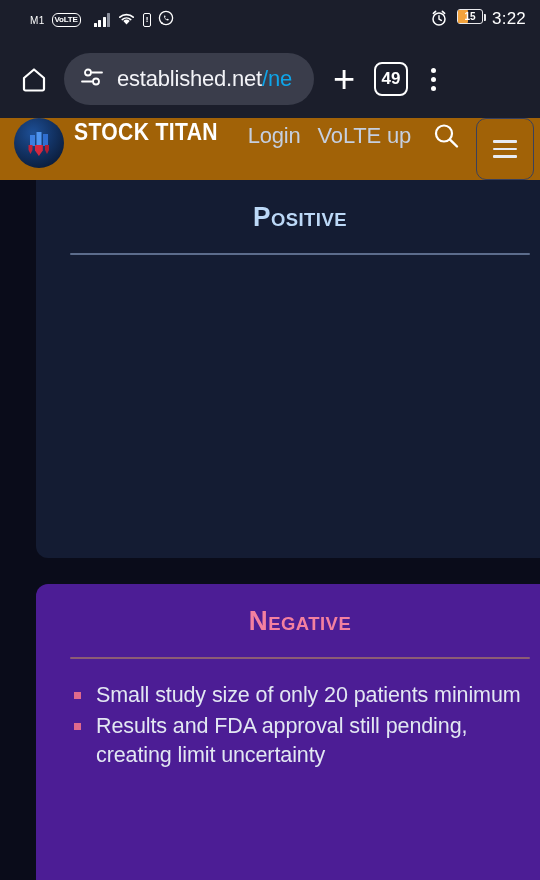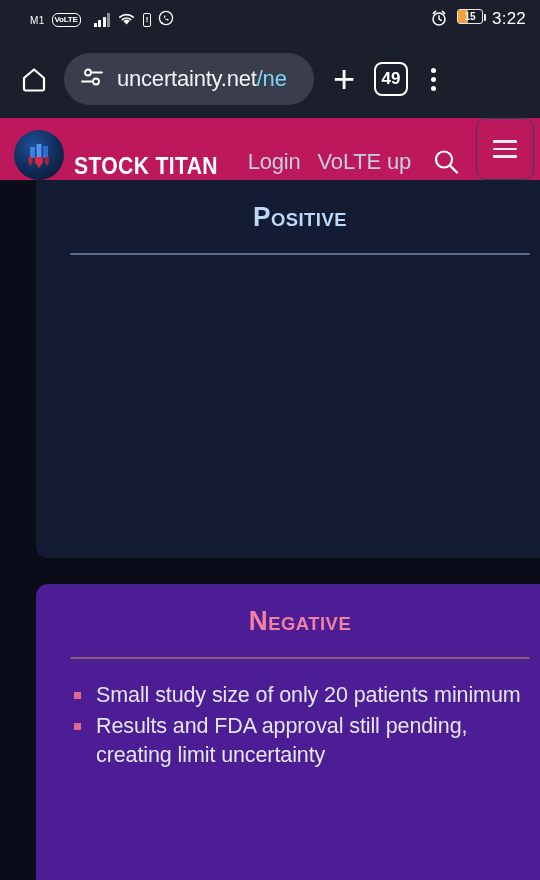--- a/index.html
+++ b/index.html
@@ -50,37 +50,37 @@
     display:flex; align-items:center;
     padding:0 14px; gap:10px;
   }
   .home-btn { width:40px; height:40px; display:flex; align-items:center; justify-content:center; }
   .urlpill {
     flex:1; height:52px; background:#3a3d4b; border-radius:26px;
     display:flex; align-items:center; padding:0 16px; gap:13px; overflow:hidden;
     max-width:250px;
   }
   .urltext { font-size:22px; color:#f2f3f7; white-space:nowrap; letter-spacing:-.2px; }
-  .urltext .dim { color:#7dd3fc; }
+  .urltext .dim { color:#0ea5e9; }
   .plus-btn { width:40px; height:40px; display:flex; align-items:center; justify-content:center;
               font-size:38px; font-weight:300; color:#fff; line-height:0; }
   .tabcount {
     width:34px; height:34px; border:2.5px solid #fff; border-radius:8px;
     display:flex; align-items:center; justify-content:center;
     font-size:17px; font-weight:bold; color:#fff;
   }
   .kebab { width:30px; height:40px; display:flex; flex-direction:column;
            align-items:center; justify-content:center; gap:4px; }
   .kebab i { width:5px; height:5px; border-radius:50%; background:#fff; display:block; }
 
   
   .siteheader {
     height:62px; width:100%;
-    background:#be185d;
-    display:flex; align-items:flex-end; padding:0 0 0 14px; gap:0;
+    background:#a16207;
+    display:flex; align-items:flex-start; padding:0 0 0 14px; gap:0;
     position:relative; z-index:5;
   }
   .logo-circle {
     width:50px; height:50px; border-radius:50%;
     background:radial-gradient(circle at 38% 30%, #1d4f96 0%, #123263 45%, #081124 100%);
     display:flex; align-items:center; justify-content:center; flex:none;
     position:relative; overflow:hidden;
   }
   .brand {
     color:#ffffff; font-size:24px; font-weight:bold; letter-spacing:.4px;
@@ -195,21 +195,21 @@
   </div>
   <div class="urlpill">
     <span>
       <svg width="24" height="22" viewBox="0 0 24 22">
         <circle cx="8" cy="6.5" r="3" stroke="#fff" stroke-width="1.8" fill="none"></circle>
         <line x1="12" y1="6.5" x2="22" y2="6.5" stroke="#fff" stroke-width="1.8" stroke-linecap="round"></line>
         <circle cx="16" cy="15.5" r="3" stroke="#fff" stroke-width="1.8" fill="none"></circle>
         <line x1="2" y1="15.5" x2="12" y2="15.5" stroke="#fff" stroke-width="1.8" stroke-linecap="round"></line>
       </svg>
     </span>
-    <span class="urltext"><span>uncertainty.net</span><span class="dim">/ne</span></span>
+    <span class="urltext"><span>established.net</span><span class="dim">/ne</span></span>
   </div>
   <div class="plus-btn">+</div>
   <div class="tabcount">49</div>
   <div class="kebab">
       <i></i>
       <i></i>
       <i></i>
     </div>
 </div>
 

